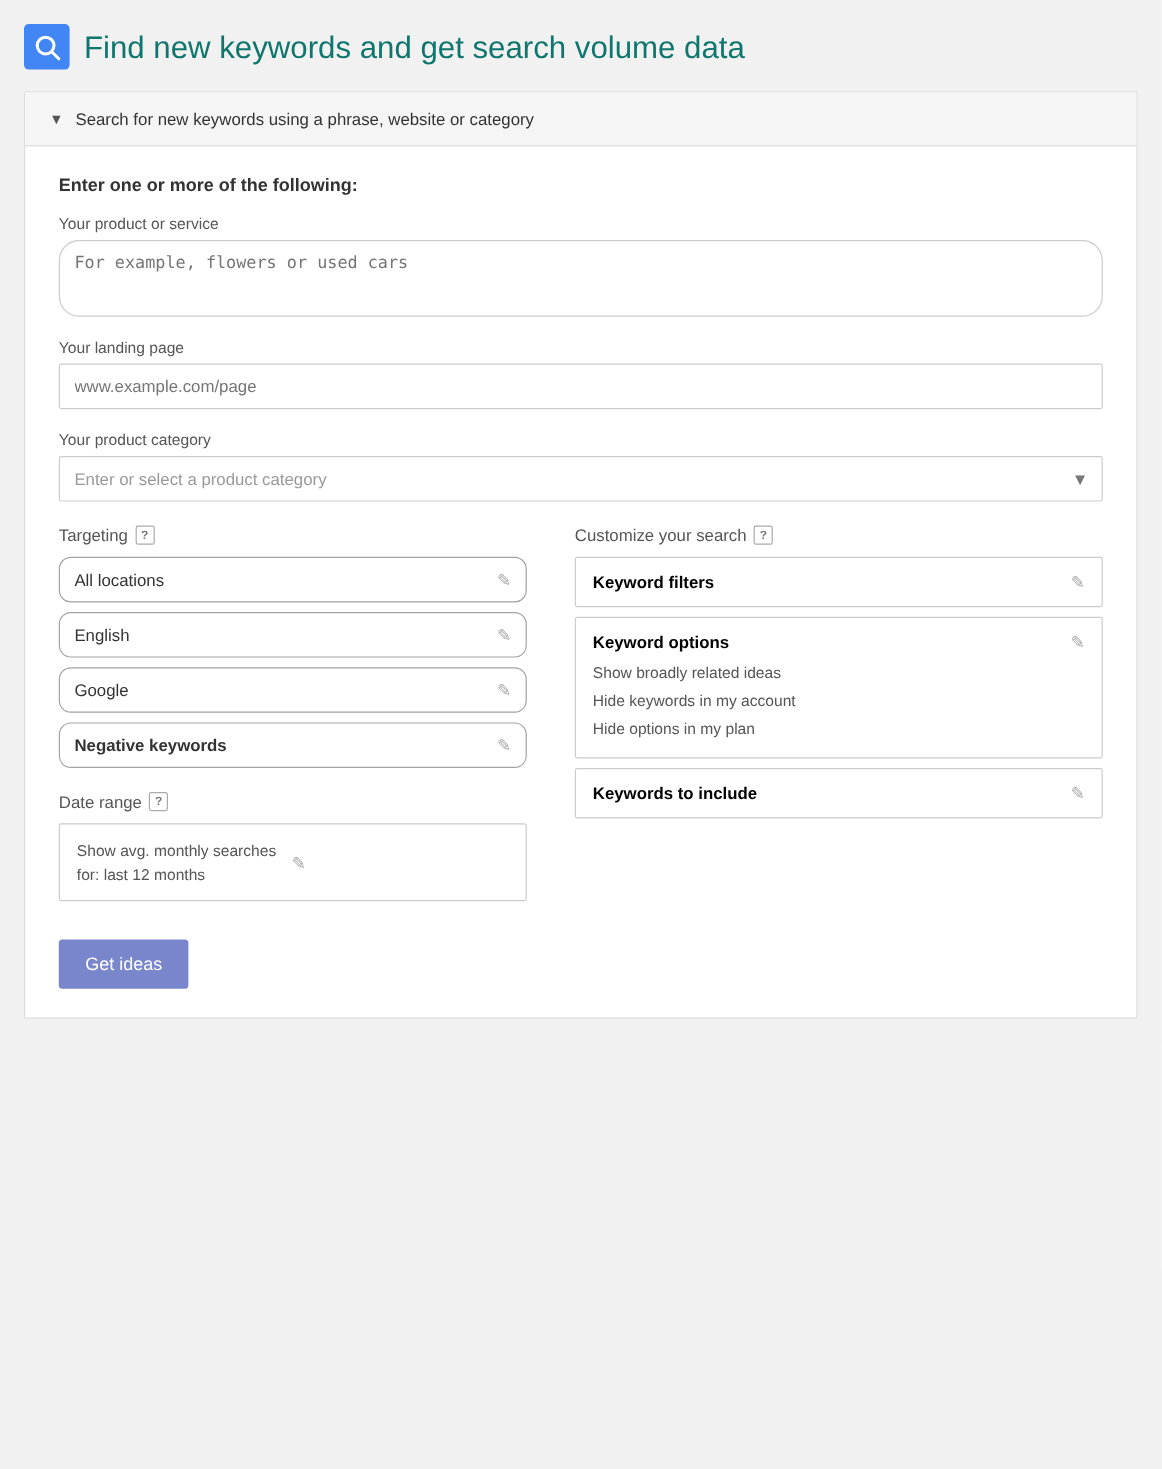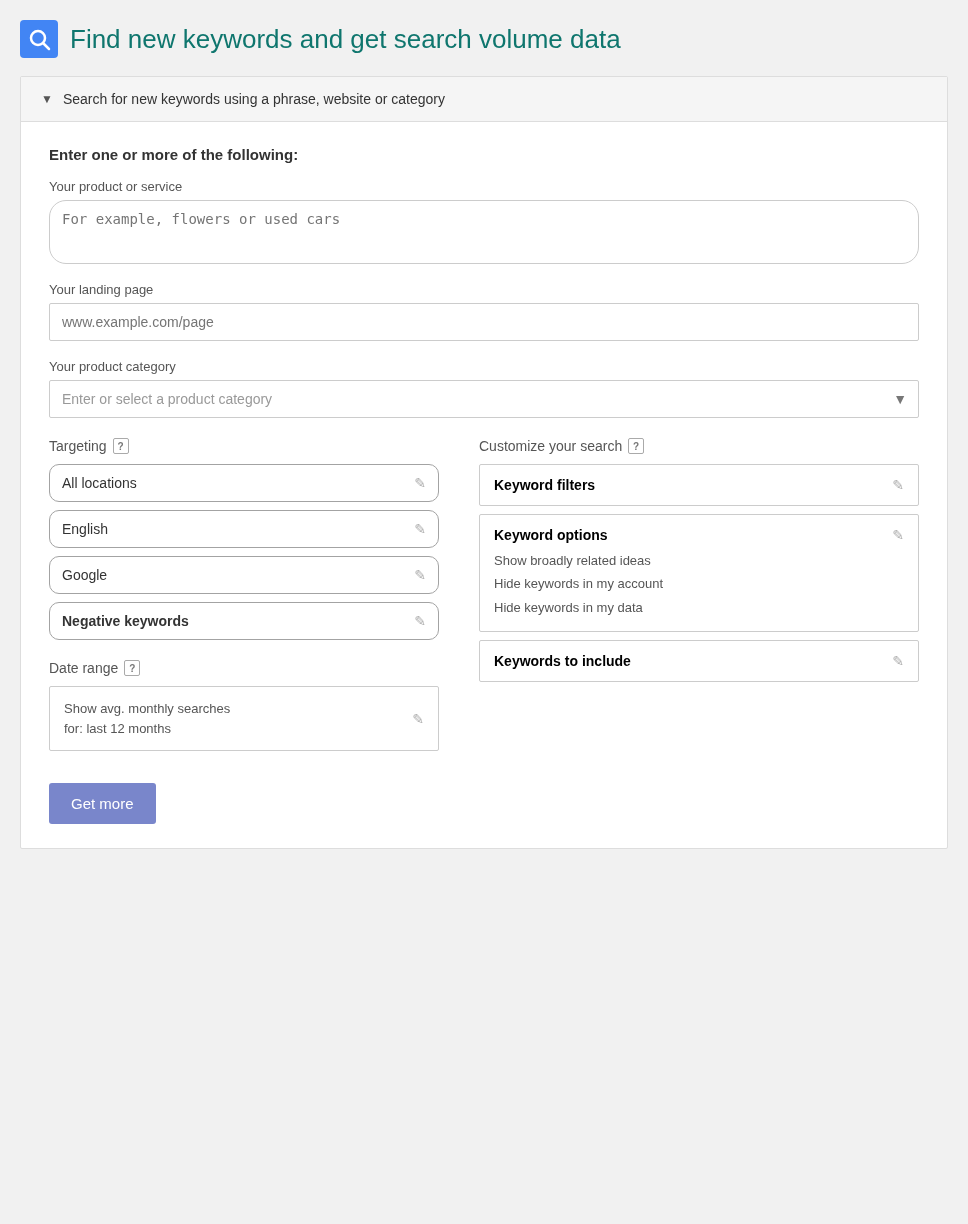--- a/index.html
+++ b/index.html
@@ -202,21 +202,21 @@
     .date-range-section {
       margin-top: 20px;
     }
     .date-range-item {
       border: 1px solid #ccc;
       padding: 12px 14px;
       border-radius: 2px;
       background: #fff;
       display: flex;
       align-items: center;
-      justify-content: space-between;
+      justify-content: flex-start;
       cursor: pointer;
       gap: 13px;
     }
     .date-range-text {
       font-size: 13px;
       color: #555;
       line-height: 1.5;
     }
     .get-ideas-btn {
       margin-top: 32px;
@@ -326,29 +326,29 @@
           </div>
 
           <div class="customize-item">
             <div class="customize-item-header">
               <span class="customize-item-title">Keyword options</span>
               <span class="edit-icon">✎</span>
             </div>
             <div class="customize-item-subs">
               <div class="customize-item-sub">Show broadly related ideas</div>
               <div class="customize-item-sub">Hide keywords in my account</div>
-              <div class="customize-item-sub">Hide keywords in my data</div>
+              <div class="customize-item-sub">Hide options in my plan</div>
             </div>
           </div>
 
           <div class="customize-item">
             <div class="customize-item-header">
               <span class="customize-item-title">Keywords to include</span>
               <span class="edit-icon">✎</span>
             </div>
           </div>
         </div>
       </div>
 
-      <button class="get-ideas-btn">Get more</button>
+      <button class="get-ideas-btn">Get ideas</button>
     </div>
   </div>
 </div>
 
 </body></html>

